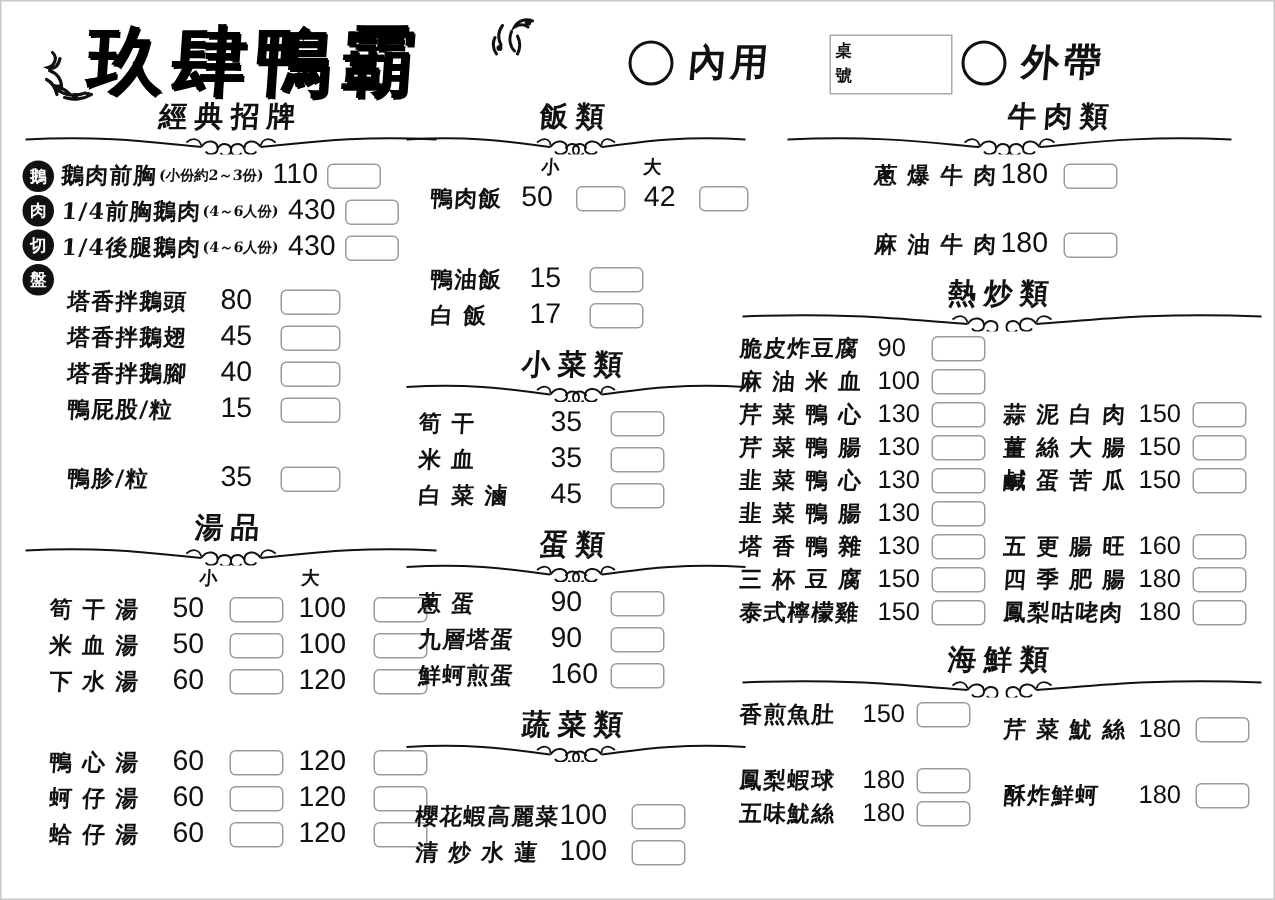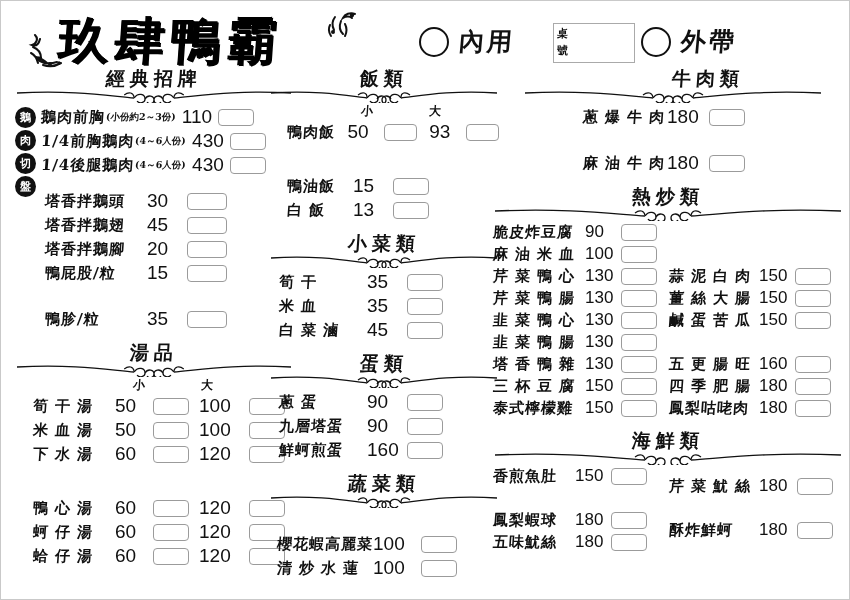--- a/index.html
+++ b/index.html
@@ -223,31 +223,31 @@
             <span class="qty-box"></span>
           </div>
         </div>
       </div>
 
       <div class="spacer-sm"></div>
 
       <div class="rows" style="margin-left:30px">
         <div class="row">
           <span class="name" style="width:96px">塔香拌鵝頭</span>
-          <span class="price" style="width:34px">30</span>
+          <span class="price" style="width:34px">80</span>
           <span class="qty-box wide"></span>
         </div>
         <div class="row">
           <span class="name" style="width:96px">塔香拌鵝翅</span>
           <span class="price" style="width:34px">45</span>
           <span class="qty-box wide"></span>
         </div>
         <div class="row">
           <span class="name" style="width:96px">塔香拌鵝腳</span>
-          <span class="price" style="width:34px">20</span>
+          <span class="price" style="width:34px">40</span>
           <span class="qty-box wide"></span>
         </div>
         <div class="row">
           <span class="name" style="width:96px">鴨屁股/粒</span>
           <span class="price" style="width:34px">15</span>
           <span class="qty-box wide"></span>
         </div>
         <div class="spacer"></div>
         <div class="row">
           <span class="name" style="width:96px">鴨胗/粒</span>
@@ -339,34 +339,34 @@
         <span style="width:74px"></span>
         <span style="width:68px">小</span>
         <span>大</span>
       </div>
 
       <div class="rows" style="margin-left:18px">
         <div class="row">
           <span class="name" style="width:60px">鴨肉飯</span>
           <span class="price" style="width:34px">50</span>
           <span class="qty-box"></span>
-          <span class="price" style="width:34px;margin-left:12px">93</span>
+          <span class="price" style="width:34px;margin-left:12px">42</span>
           <span class="qty-box"></span>
         </div>
 
         <div class="spacer-lg"></div>
 
         <div class="row">
           <span class="name" style="width:60px">鴨油飯</span>
           <span class="price" style="width:34px">15</span>
           <span class="qty-box"></span>
         </div>
         <div class="row">
           <span class="name spaced" style="width:60px">白飯</span>
-          <span class="price" style="width:34px">13</span>
+          <span class="price" style="width:34px">17</span>
           <span class="qty-box"></span>
         </div>
       </div>
     </div>
 
     <div class="spacer-sm"></div>
 
     <div class="section">
       <div class="section-title">小菜類</div>
       <svg class="ornament" viewBox="0 0 230 15" preserveAspectRatio="none">

